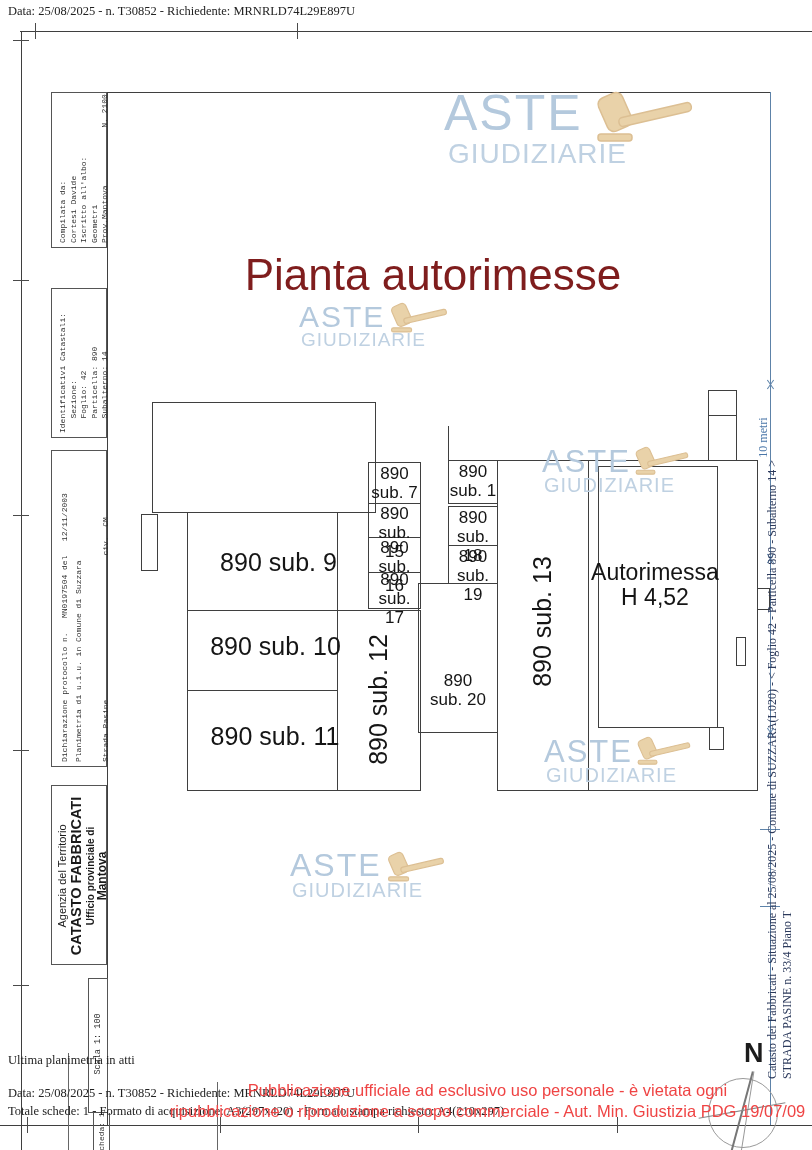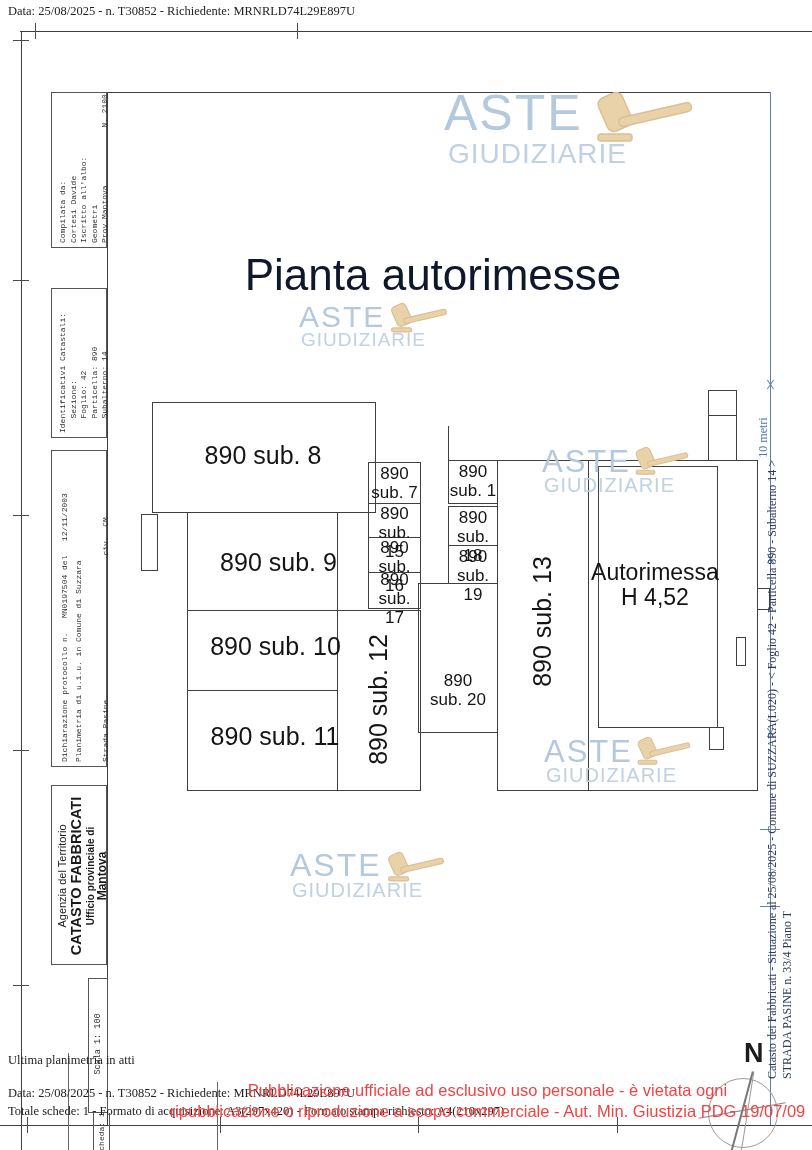--- a/index.html
+++ b/index.html
@@ -119,21 +119,21 @@
     <svg class="abs" style="left:146px;top:4px" width="118" height="58" viewBox="0 0 110 58">
       <g fill="#e9d2a9" stroke="#dcbf93" stroke-width="1.5">
         <rect x="14" y="4" width="26" height="36" rx="7" transform="rotate(-24 27 22)"></rect>
         <rect x="30" y="20" width="74" height="9" rx="4" transform="rotate(-13 67 24)"></rect>
         <rect x="10" y="44" width="34" height="7" rx="3"></rect>
       </g>
     </svg>
     <div class="giud" style="left:10px;top:54px;font-size:28px">GIUDIZIARIE</div>
   </div>
 
-  <div class="abs" style="left:228px;top:250px;width:410px;text-align:center;font-size:44px;color:#0f172a">Pianta autorimesse</div>
+  <div class="abs" style="left:228px;top:250px;width:410px;text-align:center;font-size:44px;color:#7f1d1d">Pianta autorimesse</div>
 
   <div class="wm" style="left:299px;top:302px;z-index:2">
     <div class="aste" style="left:0;top:0;font-size:30px">ASTE</div>
     <svg class="abs" style="left:86px;top:0" width="66" height="34" viewBox="0 0 110 58">
       <g fill="#e9d2a9" stroke="#dcbf93" stroke-width="2">
         <rect x="14" y="4" width="26" height="36" rx="7" transform="rotate(-24 27 22)"></rect>
         <rect x="30" y="20" width="74" height="9" rx="4" transform="rotate(-13 67 24)"></rect>
         <rect x="10" y="44" width="34" height="7" rx="3"></rect>
       </g>
     </svg>
@@ -159,21 +159,20 @@
 
   <div class="w" style="left:708px;top:390px;width:29px;height:26px"></div>
   <div class="vl" style="left:708px;top:415px;height:46px"></div>
   <div class="vl" style="left:736px;top:415px;height:46px"></div>
   <div class="w" style="left:757px;top:588px;width:13px;height:22px"></div>
   <div class="w" style="left:736px;top:637px;width:10px;height:29px"></div>
   <div class="w" style="left:709px;top:727px;width:15px;height:23px"></div>
   <div class="w" style="left:141px;top:514px;width:17px;height:57px"></div>
   <div class="vl" style="left:448px;top:426px;height:35px"></div>
 
-  <div class="lbl lbl-lg" style="left:168px;top:442px;width:190px">890 sub. 8</div>
   <div class="lbl lbl-lg" style="left:187px;top:549px;width:183px">890 sub. 9</div>
   <div class="lbl lbl-lg" style="left:187px;top:633px;width:177px">890 sub. 10</div>
   <div class="lbl lbl-lg" style="left:187px;top:723px;width:176px">890 sub. 11</div>
   <div class="lbl lbl-lg rot" style="left:298px;top:686px;width:160px">890 sub. 12</div>
   <div class="lbl lbl-lg rot" style="left:462px;top:608px;width:160px">890 sub. 13</div>
   <div class="lbl lbl-sm" style="left:368px;top:464px;width:53px">890
 sub. 7</div>
   <div class="lbl lbl-sm" style="left:368px;top:504px;width:53px">890
 sub. 15</div>
   <div class="lbl lbl-sm" style="left:368px;top:538px;width:53px">890

